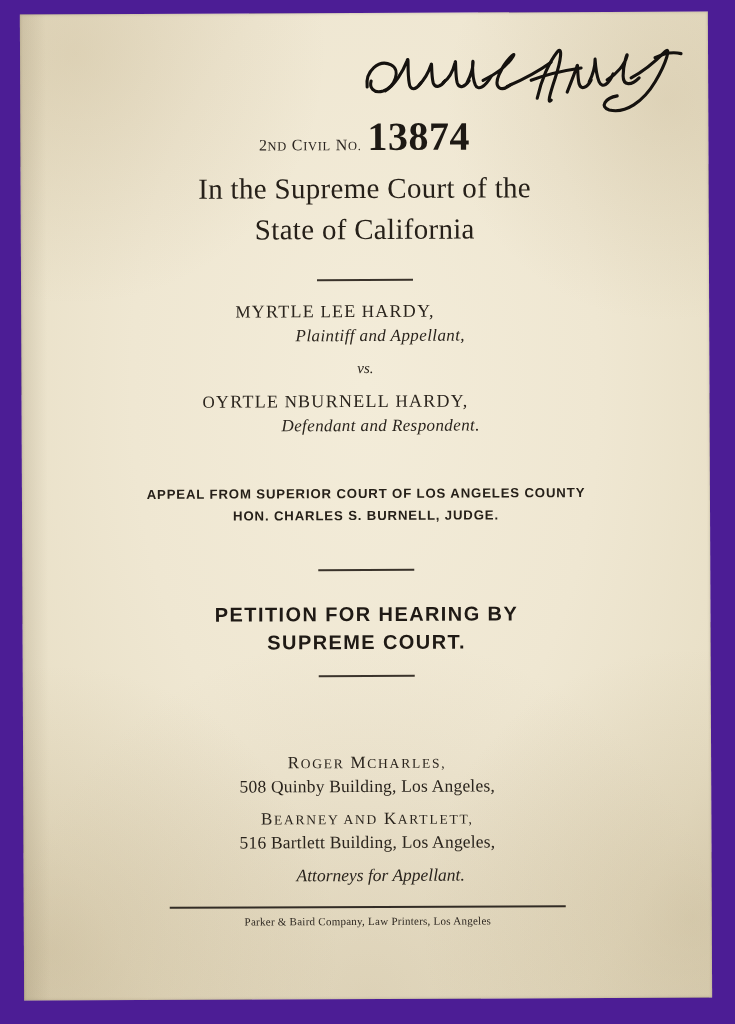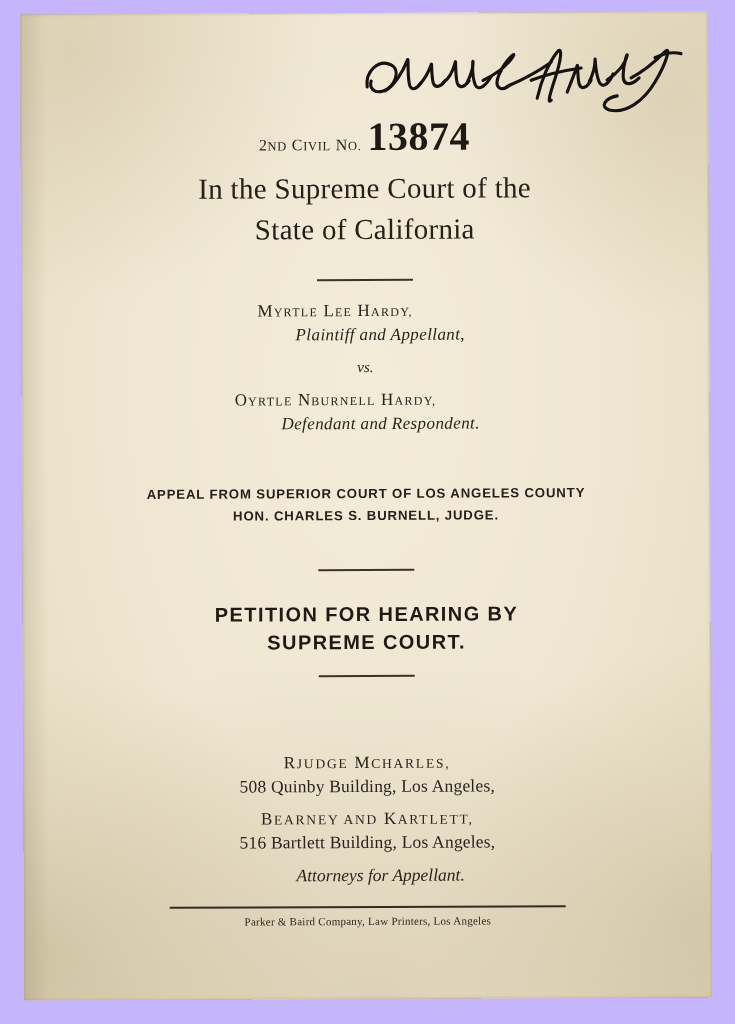--- a/index.html
+++ b/index.html
@@ -11,21 +11,21 @@
     width: 735px;
     height: 1024px;
     overflow: hidden;
     font-family: "Liberation Serif", serif;
   }
 
   #page {
     position: relative;
     width: 735px;
     height: 1024px;
-    background: #c4b5fd;
+    background: #4c1d95;
   }
 
   
   #paper {
     position: absolute;
     left: 22px;
     top: 13px;
     width: 688px;
     height: 986px;
     background:
@@ -132,21 +132,21 @@
   }
   .party-name {
     font-family: "Liberation Serif", serif;
     font-size: 17px;
     letter-spacing: 1.1px;
     color: #2a241d;
     margin: 0 0 4px 0;
     text-indent: -60px;
   }
   .party-name .small {
-    font-size: 12px;
+    font-size: 18px;
     letter-spacing: 1.3px;
   }
   .party-role {
     font-family: "Liberation Serif", serif;
     font-style: italic;
     font-size: 17px;
     letter-spacing: 0.4px;
     color: #2a241d;
     margin: 0 0 14px 0;
     text-indent: 30px;
@@ -296,21 +296,21 @@
       <div class="petition">
         <div>PETITION FOR HEARING BY</div>
         <div>SUPREME COURT.</div>
       </div>
 
       <div class="rule-wrap" style="top:662px;">
         <div class="rule rule-short"></div>
       </div>
 
       <div class="attorneys">
-        <p class="atty-firm">R<span class="small">JUDGE</span> M<span class="small">CHARLES,</span></p>
+        <p class="atty-firm">R<span class="small">OGER</span> M<span class="small">CHARLES,</span></p>
         <p class="atty-addr">508 Quinby Building, Los Angeles,</p>
         <p class="atty-firm">B<span class="small">EARNEY AND</span> K<span class="small">ARTLETT,</span></p>
         <p class="atty-addr">516 Bartlett Building, Los Angeles,</p>
         <p class="atty-for">Attorneys for Appellant.</p>
       </div>
 
       <div class="footer-rule">
         <div class="rule"></div>
       </div>
       <div class="footer-text">Parker &amp; Baird Company, Law Printers, Los Angeles</div>

